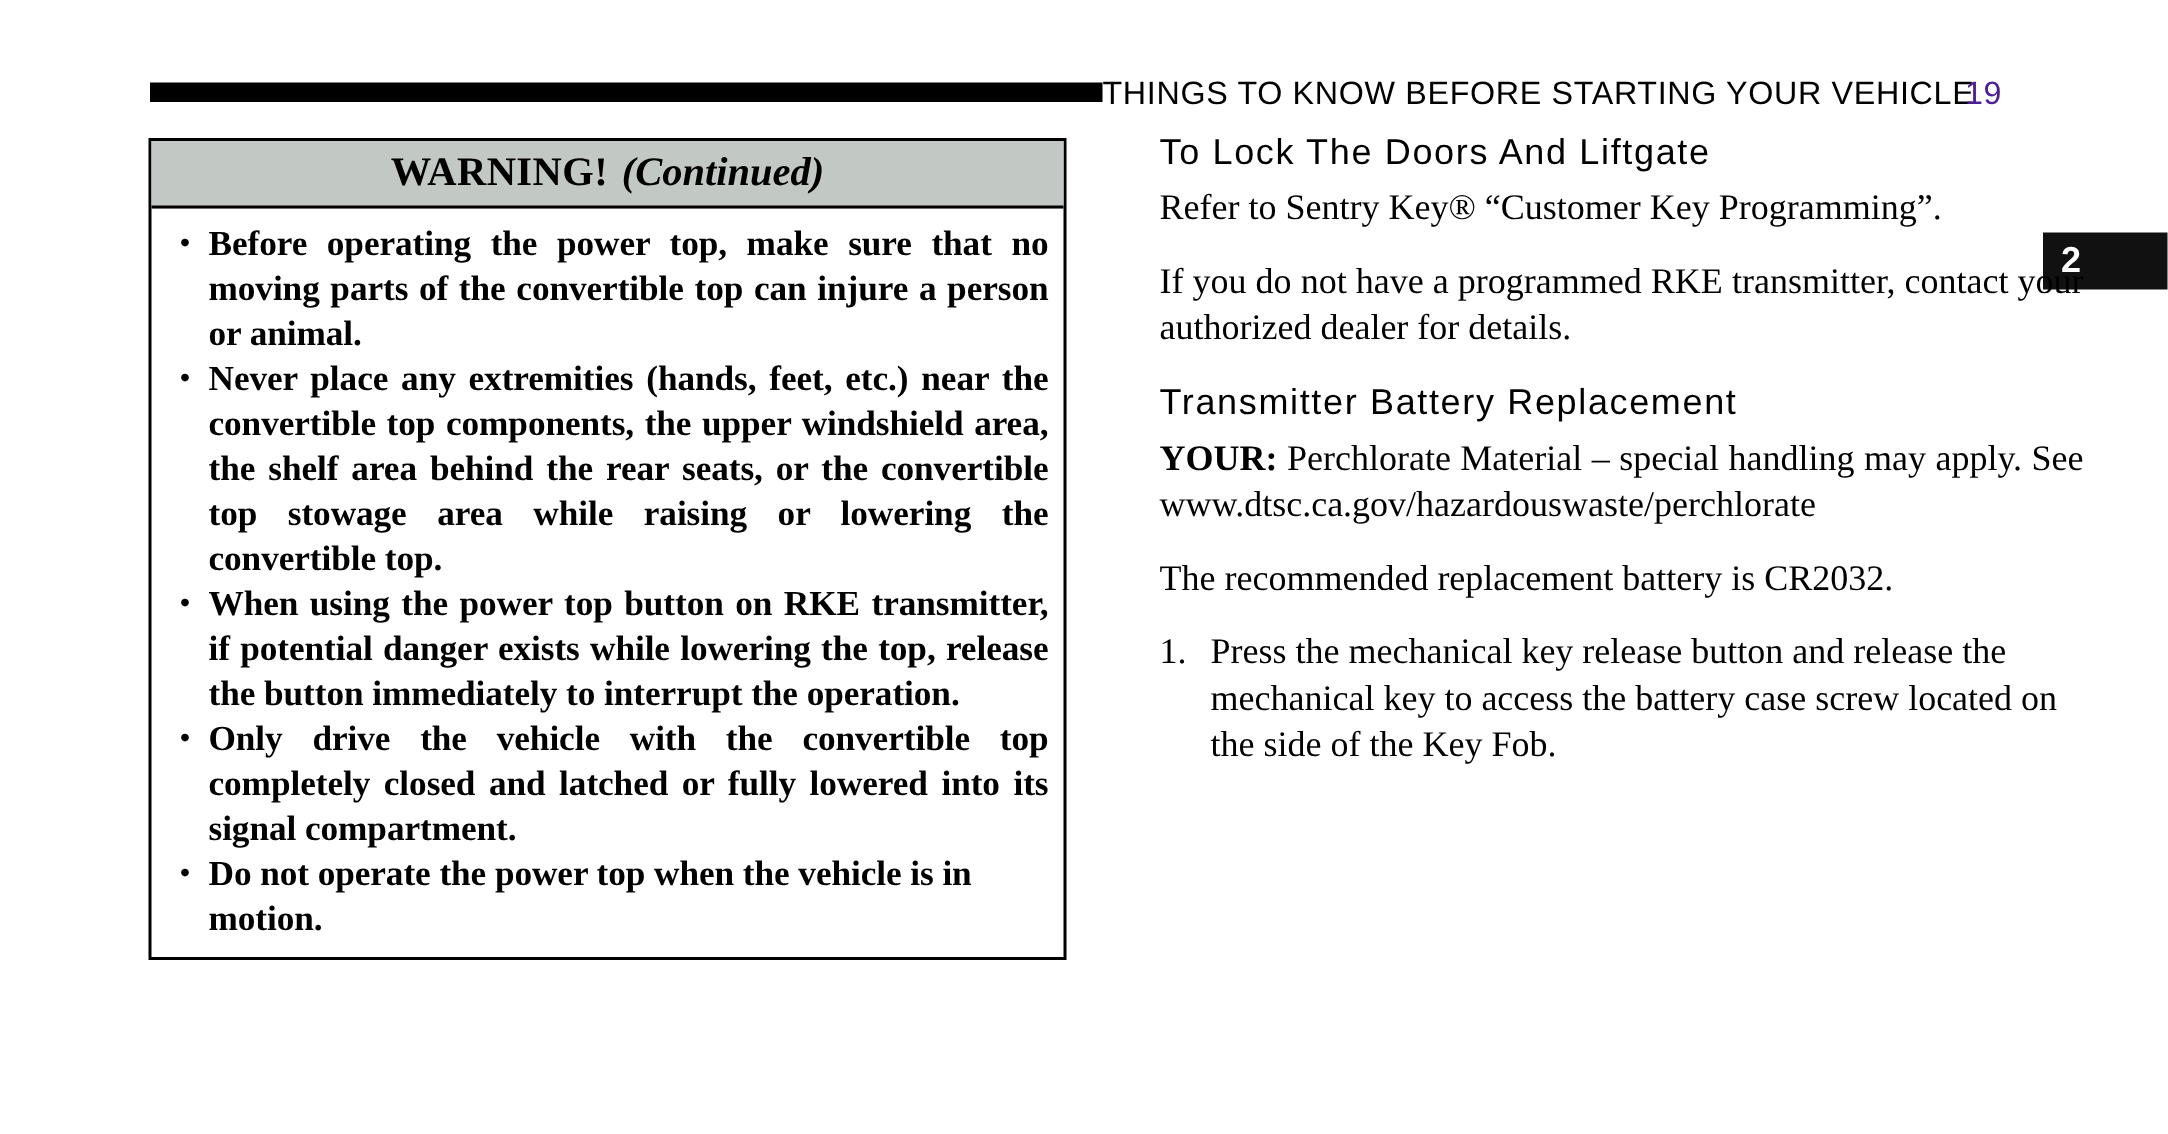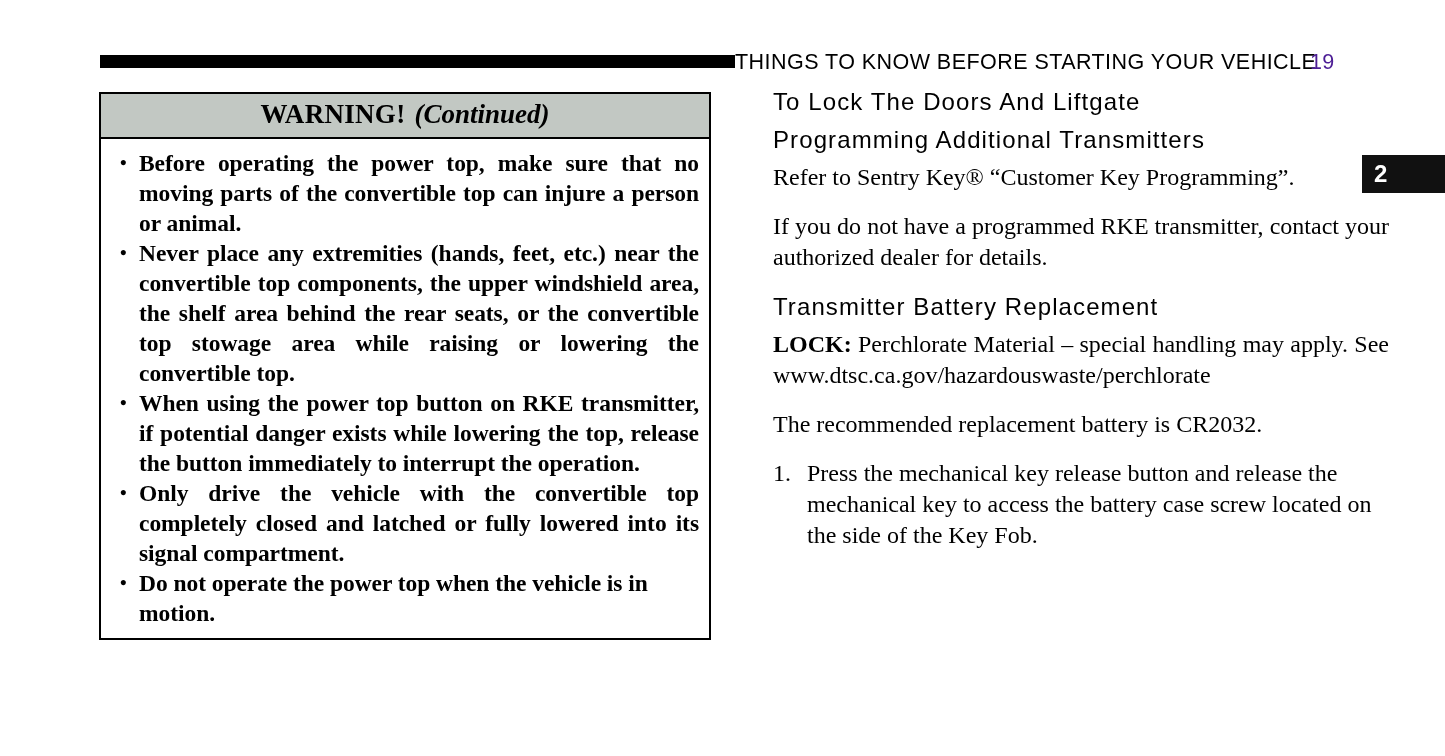--- a/index.html
+++ b/index.html
@@ -208,25 +208,24 @@
     <li>When using the power top button on RKE trans­mitter, if potential danger exists while lowering the top, release the button immediately to interrupt the operation.</li>
     <li>Only drive the vehicle with the convertible top completely closed and latched or fully lowered into its signal compartment.</li>
     <li>Do not operate the power top when the vehicle is in motion.</li>
   </ul>
 </div>
 
 <div id="right-column">
 
   <h2 class="rc-heading">To Lock The Doors And Liftgate</h2>
 
-  <h2 class="rc-heading">Programming Additional Transmitters</h2>
   <p class="rc-para">Refer to Sentry Key® “Customer Key Programming”.</p>
   <p class="rc-para">If you do not have a programmed RKE transmitter, contact your authorized dealer for details.</p>
 
   <h2 class="rc-heading">Transmitter Battery Replacement</h2>
-  <p class="rc-para"><span class="note-label">LOCK:</span> <span>Perchlorate Material – special handling may ap­ply. See www.dtsc.ca.gov/hazardouswaste/perchlorate</span></p>
+  <p class="rc-para"><span class="note-label">YOUR:</span> <span>Perchlorate Material – special handling may ap­ply. See www.dtsc.ca.gov/hazardouswaste/perchlorate</span></p>
   <p class="rc-para">The recommended replacement battery is CR2032.</p>
 
   <ol id="numbered-list">
     <li><span class="num">1.</span><span>Press the mechanical key release button and release the mechanical key to access the battery case screw located on the side of the Key Fob.</span></li>
   </ol>
 
 </div>
 
 </body></html>

